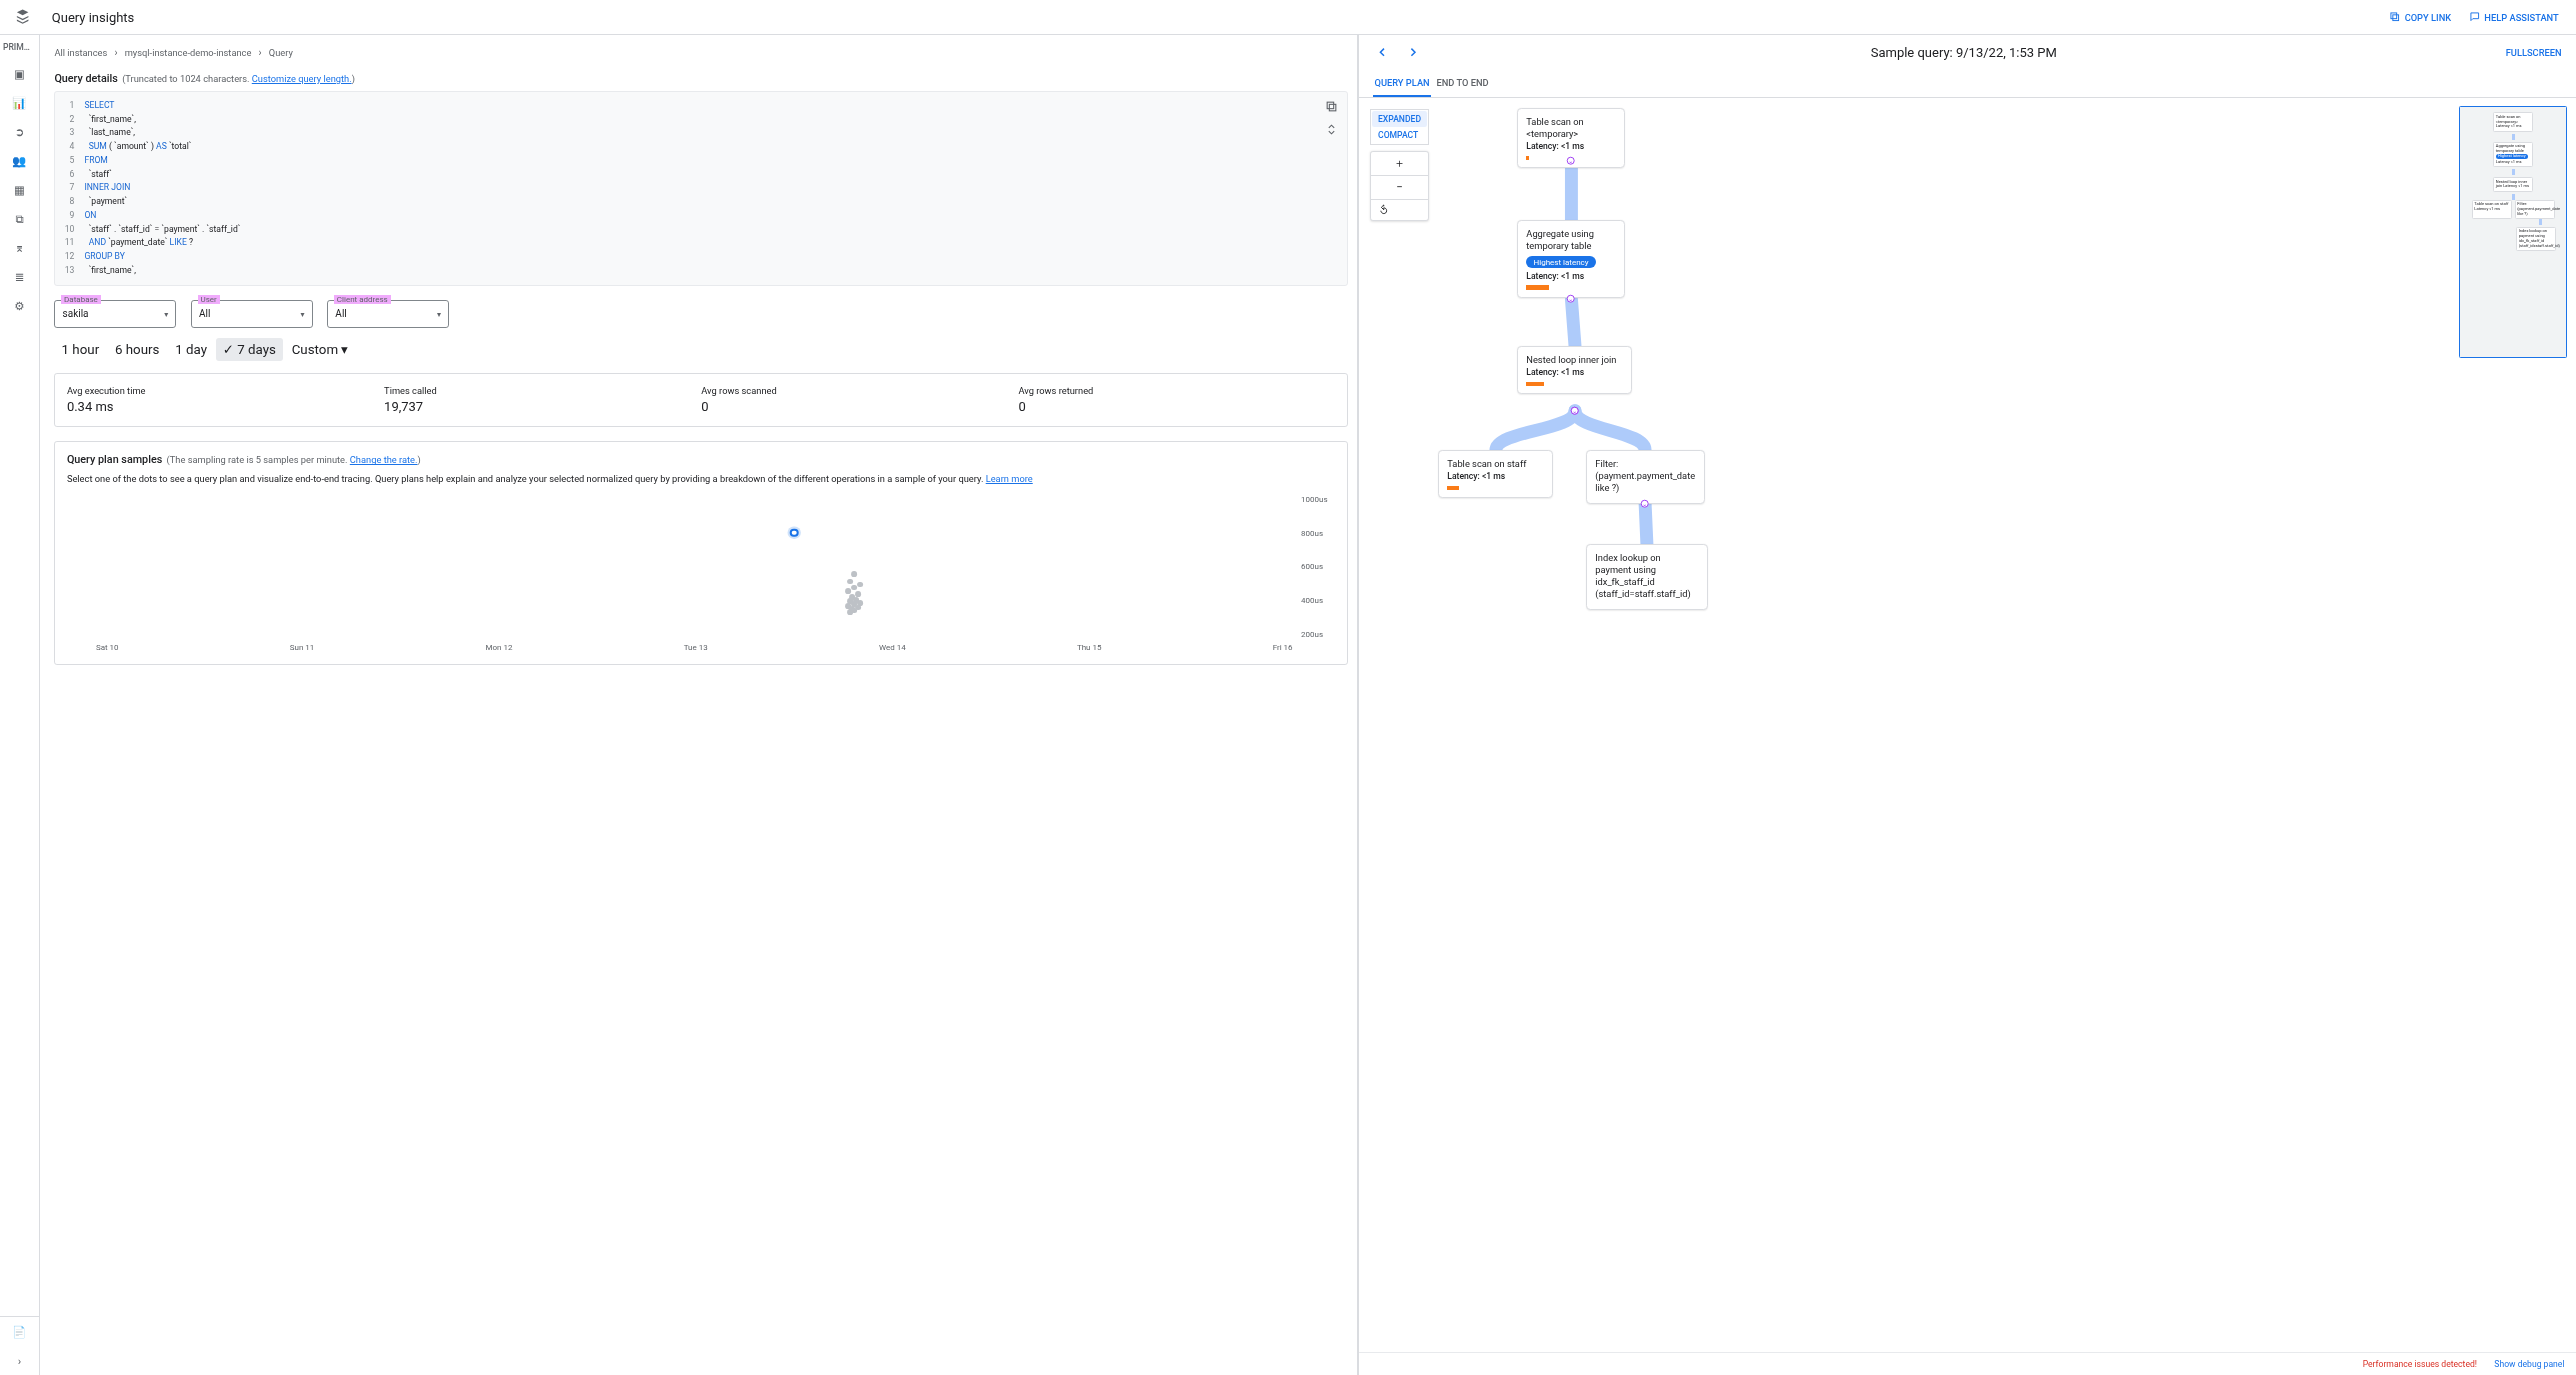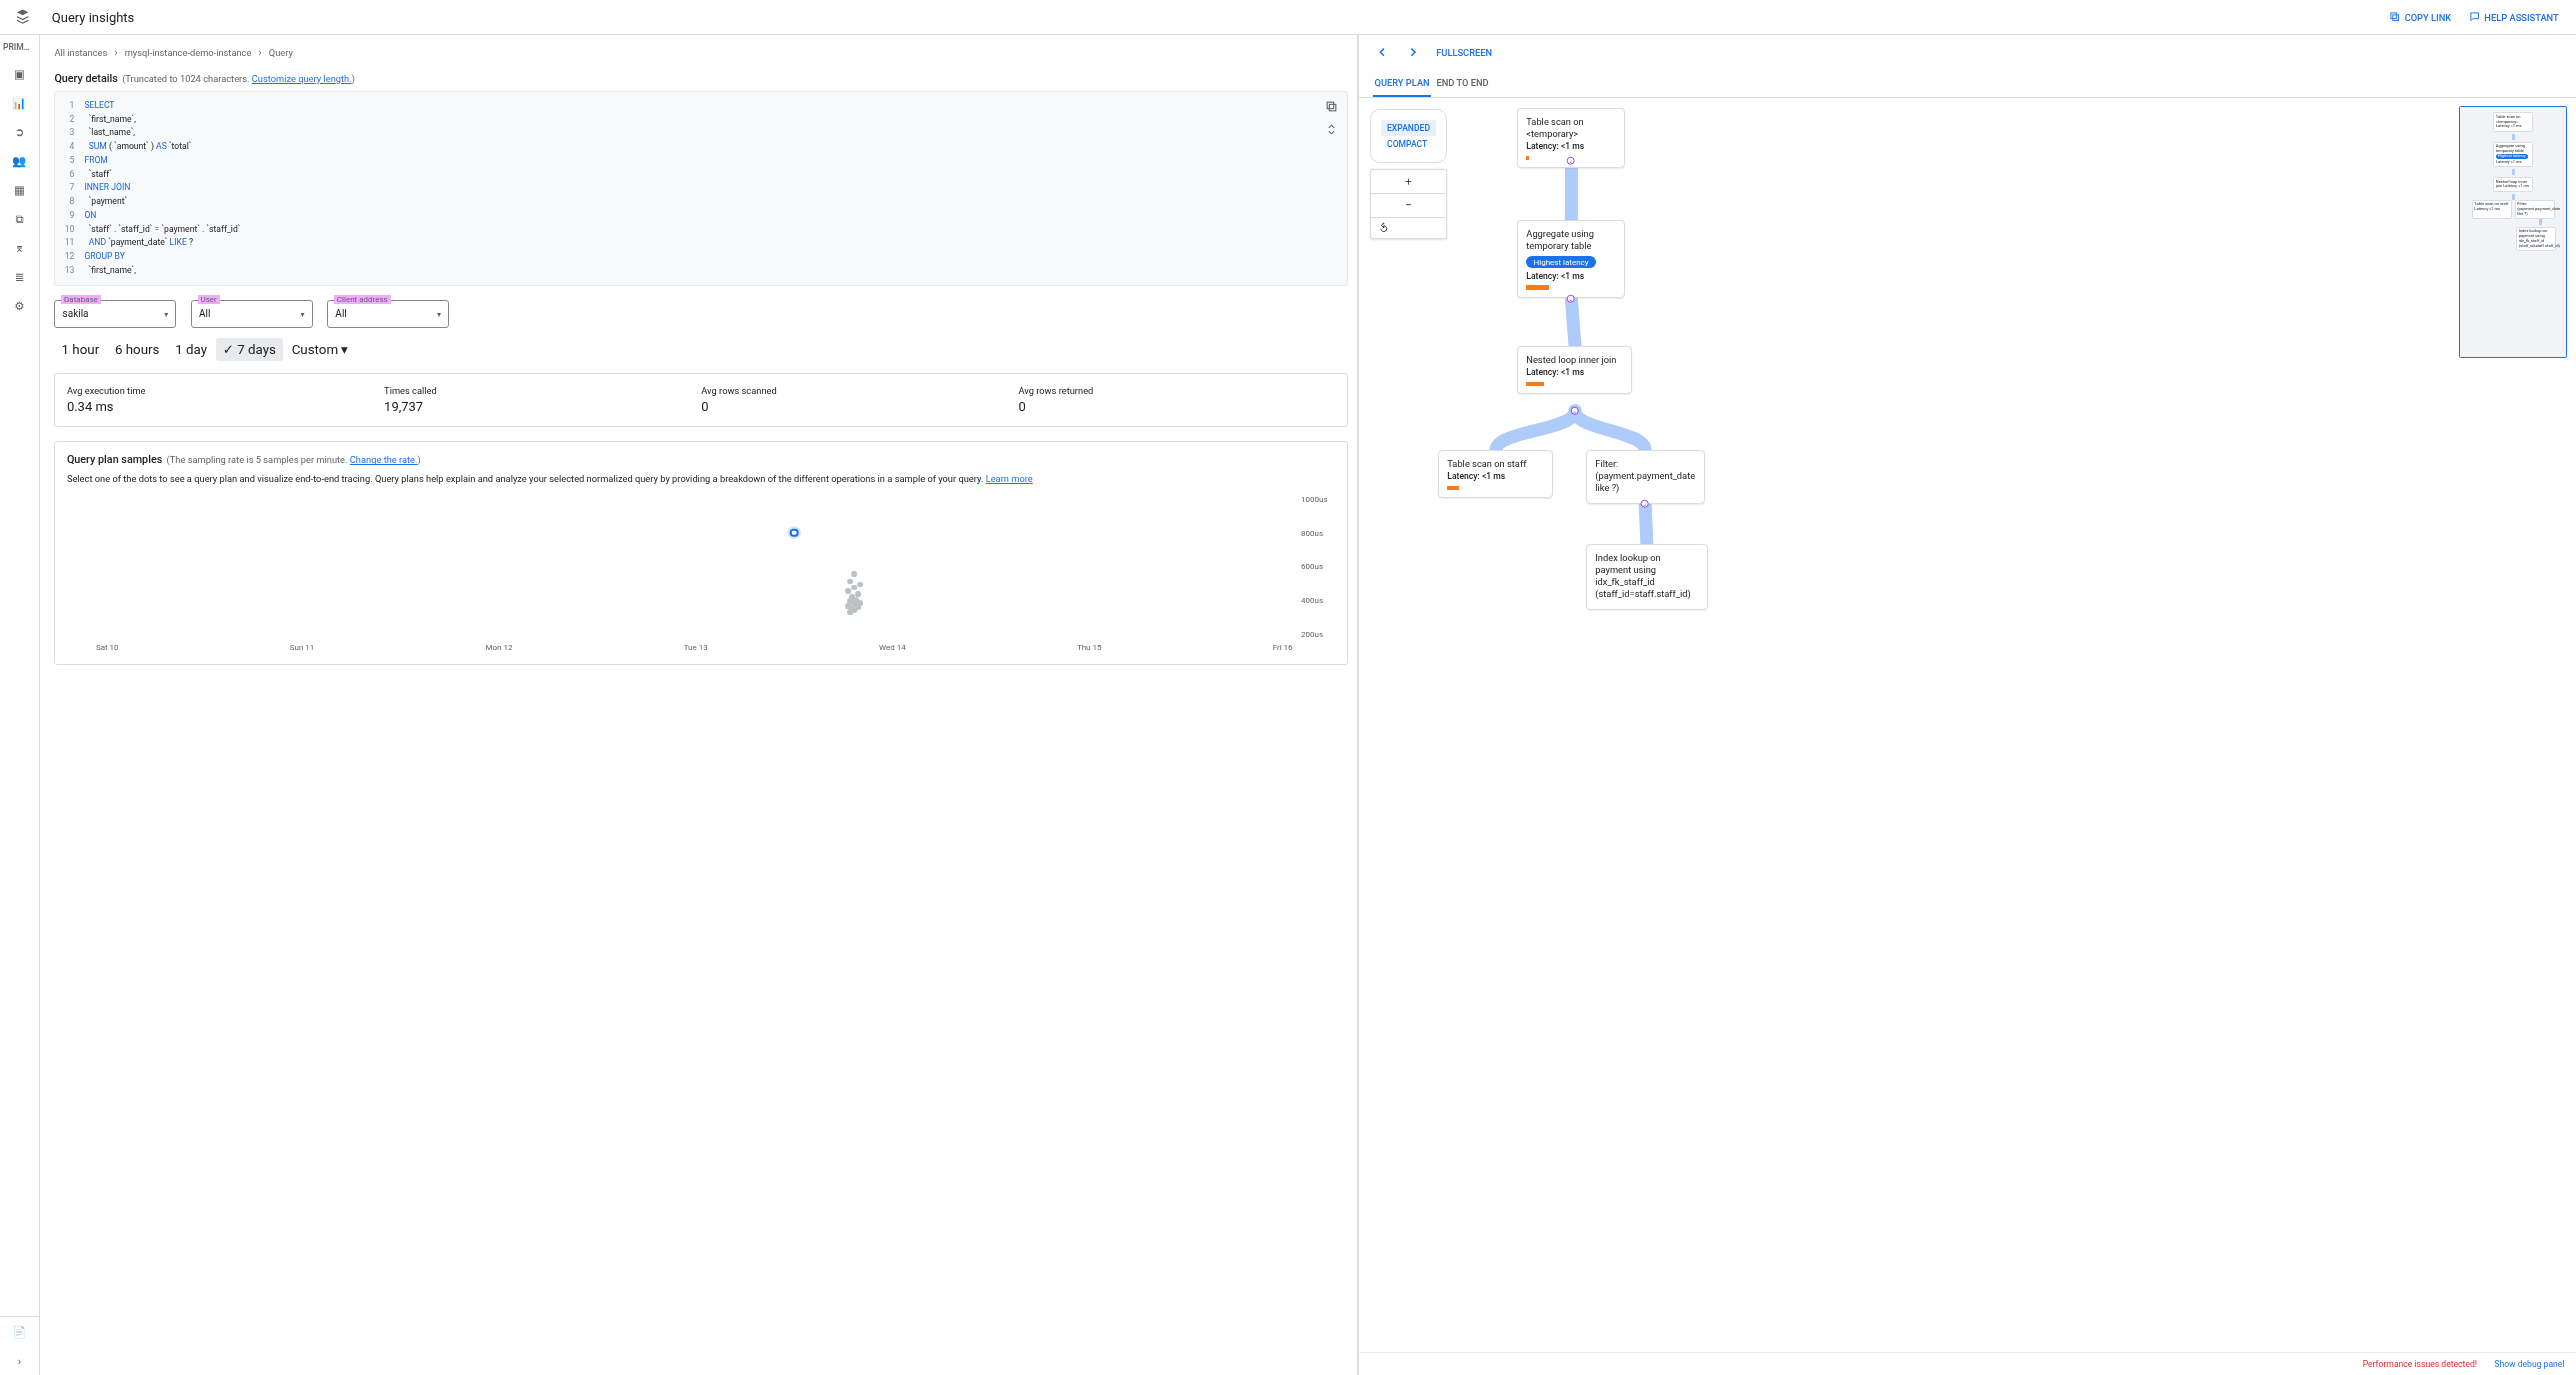--- a/index.html
+++ b/index.html
@@ -59,21 +59,21 @@
 .right-header { display: flex; align-items: center; padding: 8.6px 14.4px; gap: 14.4px; }
 .right-header h2 { font-size: 13px; font-weight: 400; flex: 1; text-align: center; }
 .nav-arrows { display: flex; gap: 14.4px; }
 .nav-arrow-btn { background: none; border: none; cursor: pointer; color: #1a73e8; font-size: 14.4px; padding: 1.4px; }
 .fullscreen-link { color: #1a73e8; font-size: 9.3px; font-weight: 500; text-transform: uppercase; cursor: pointer; }
 .tabs { display: flex; gap: 4px; padding: 0 14.4px; border-bottom: 0.7px solid #dadce0; }
 .tab { padding: 7.2px 1.4px; font-size: 9.3px; font-weight: 500; color: #5f6368; cursor: pointer; border-bottom: 2.2px solid transparent; text-transform: uppercase; }
 .tab.active { color: #1a73e8; border-bottom-color: #1a73e8; }
 .plan-view { flex: 1; position: relative; overflow: hidden; background: #fff; }
 .plan-controls-left { position: absolute; left: 11.5px; top: 11.5px; display: flex; flex-direction: column; gap: 5.8px; z-index: 3; }
-.view-toggle { background: #fff; border: 0.7px solid #dadce0; border-radius: 10px; display: flex; flex-direction: column; padding: 10px; }
+.view-toggle { background: #fff; border: 0.7px solid #dadce0; border-radius: 0; display: flex; flex-direction: column; padding: 1px; }
 .view-toggle button { border: none; background: none; padding: 2.9px 5.8px; font-size: 8.6px; color: #1a73e8; cursor: pointer; font-weight: 500; border-radius: 2.2px; text-align: left; }
 .view-toggle button.active { background: #e8f0fe; }
 .zoom-controls { background: #fff; border: 0.7px solid #dadce0; border-radius: 2.9px; display: flex; flex-direction: column; box-shadow: 0 0.7px 2.2px rgba(0,0,0,.12); }
 .zoom-controls button { border: none; background: none; padding: 4.3px 7.2px; font-size: 11.5px; cursor: pointer; color: #202124; border-bottom: 0.7px solid #dadce0; }
 .zoom-controls button:last-child { border-bottom: none; }
 .plan-canvas { position: absolute; inset: 0; }
 .plan-svg { position: absolute; inset: 0; width: 100%; height: 100%; pointer-events: none; }
 .plan-node { position: absolute; background: #fff; border: 0.7px solid #dadce0; border-radius: 4.3px; padding: 7.2px 8.6px; min-width: 101px; box-shadow: 0 0.7px 1.4px rgba(0,0,0,.08); font-size: 9.3px; }
 .plan-node .node-title { font-weight: 400; margin-bottom: 1.4px; line-height: 1.3; }
 .plan-node .highest-badge { display: inline-block; background: #1a73e8; color: #fff; font-size: 8px; padding: 1.4px 7.2px; border-radius: 8.6px; margin: 2.9px 0; }
@@ -341,20 +341,21 @@
               <svg width="14.4" height="14.4" viewBox="0 0 24 24">
                   <path d="M15 6l-6 6 6 6" stroke="#1a73e8" stroke-width="2.5" fill="none"></path>
                 </svg>
             </button>
             <button class="nav-arrow-btn">
               <svg width="14.4" height="14.4" viewBox="0 0 24 24">
                   <path d="M9 6l6 6-6 6" stroke="#1a73e8" stroke-width="2.5" fill="none"></path>
                 </svg>
             </button>
           </div>
+          <h2>Sample query: 9/13/22, 1:53 PM</h2>
           <span class="fullscreen-link">FULLSCREEN</span>
         </div>
         <div class="tabs">
           <div class="tab active">QUERY PLAN</div>
           <div class="tab">END TO END</div>
         </div>
         <div class="plan-view">
           <div class="plan-controls-left">
             <div class="view-toggle">
               <button class="active">EXPANDED</button>

